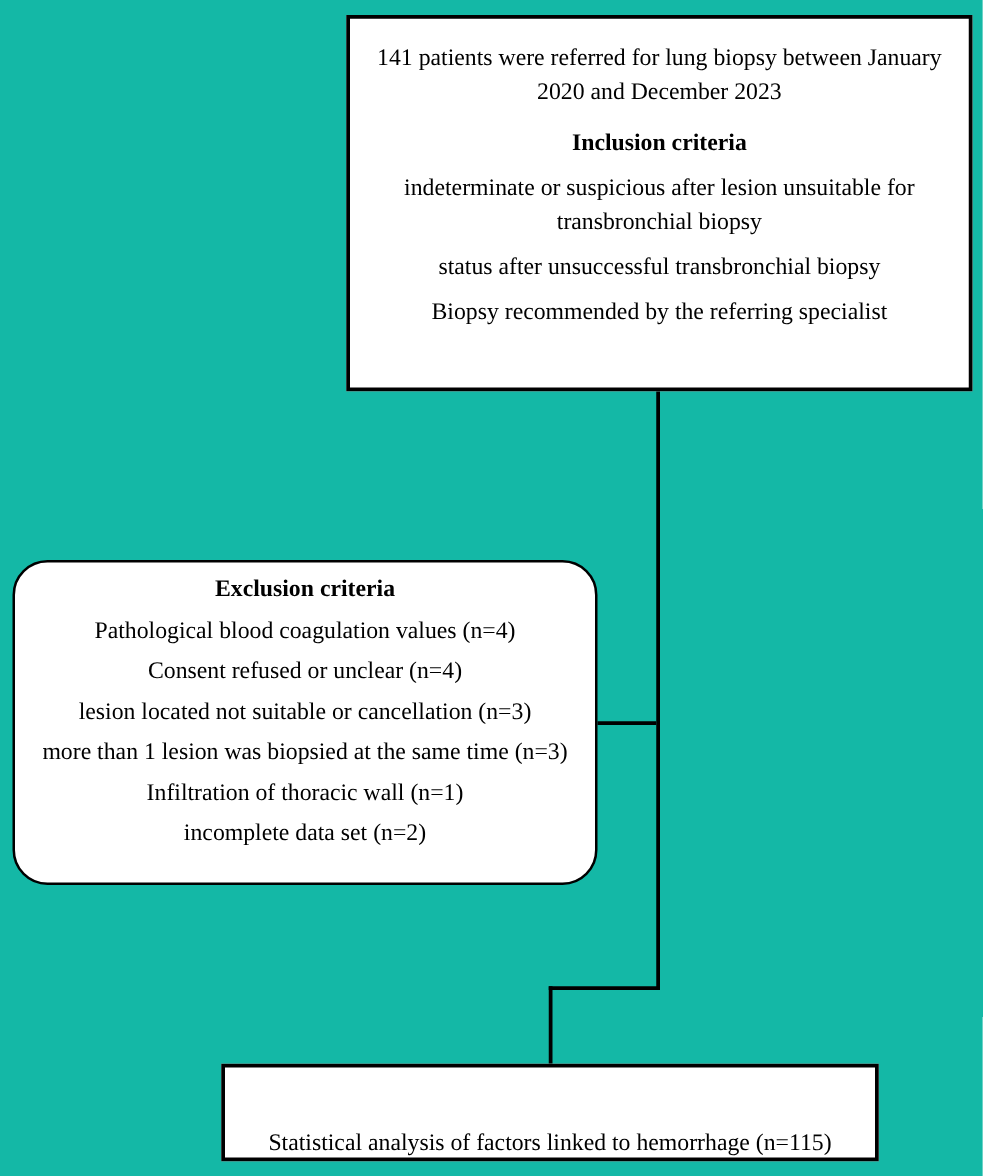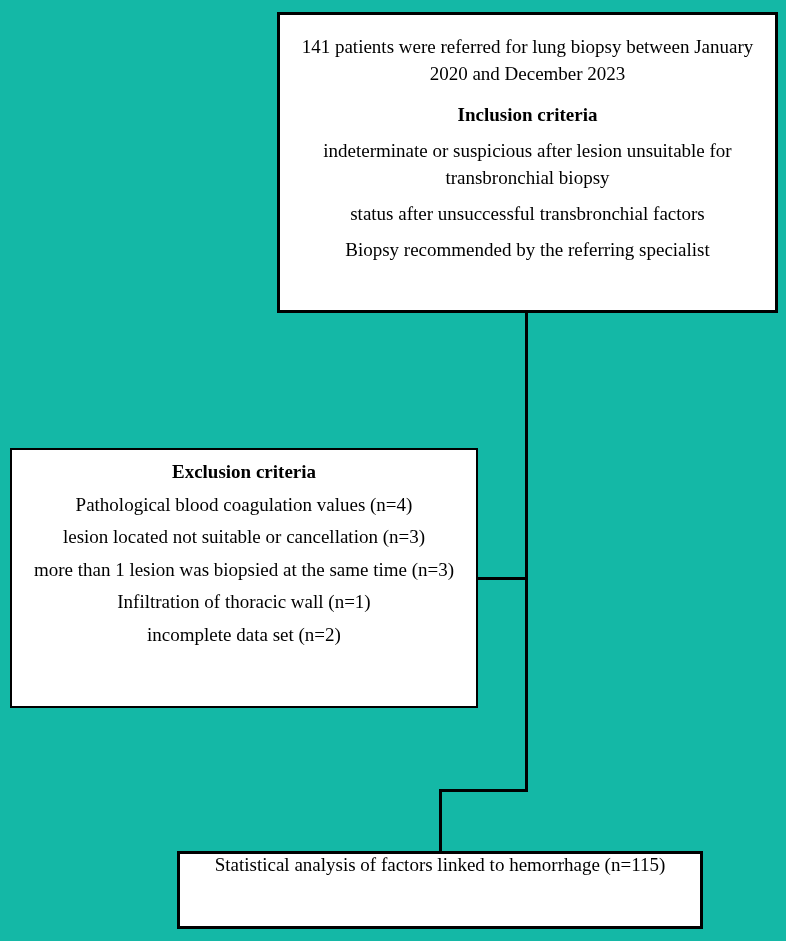--- a/index.html
+++ b/index.html
@@ -45,34 +45,35 @@
   }
   .exclusion-box {
     left: 10px;
     top: 448px;
     width: 468px;
     height: 260px;
     border-width: 2px;
     padding: 6px 2px;
     font-size: 19px;
     line-height: 32.5px;
+    border-radius: 28px;
   }
   .exclusion-box .heading {
     font-weight: bold;
   }
   .exclusion-box .item {
     white-space: nowrap;
   }
   .result-box {
     left: 177px;
     top: 851px;
     width: 526px;
     height: 78px;
     display: flex;
-    align-items: flex-start;
+    align-items: flex-end;
     justify-content: center;
     font-size: 19px;
   }
   .line {
     position: absolute;
     background: #000000;
   }
   .line-v-main {
     left: 525px;
     top: 313px;
@@ -105,27 +106,28 @@
 
   <div class="line line-v-main"></div>
   <div class="line line-h-exclusion"></div>
   <div class="line line-h-step"></div>
   <div class="line line-v-result"></div>
 
   <div class="box top-box">
     <div class="intro">141 patients were referred for lung biopsy between January 2020 and December 2023</div>
     <div class="heading">Inclusion criteria</div>
     <div class="item">indeterminate or suspicious after lesion unsuitable for transbronchial biopsy</div>
-    <div class="item">status after unsuccessful transbronchial factors</div>
+    <div class="item">status after unsuccessful transbronchial biopsy</div>
     <div class="item">Biopsy recommended by the referring specialist</div>
   </div>
 
   <div class="box exclusion-box">
     <div class="heading">Exclusion criteria</div>
     <div class="item">Pathological blood coagulation values (n=4)</div>
+    <div class="item">Consent refused or unclear (n=4)</div>
     <div class="item">lesion located not suitable or cancellation (n=3)</div>
     <div class="item">more than 1 lesion was biopsied at the same time (n=3)</div>
     <div class="item">Infiltration of thoracic wall (n=1)</div>
     <div class="item">incomplete data set (n=2)</div>
   </div>
 
   <div class="box result-box">
     <div>Statistical analysis of factors linked to hemorrhage (n=115)</div>
   </div>
 

